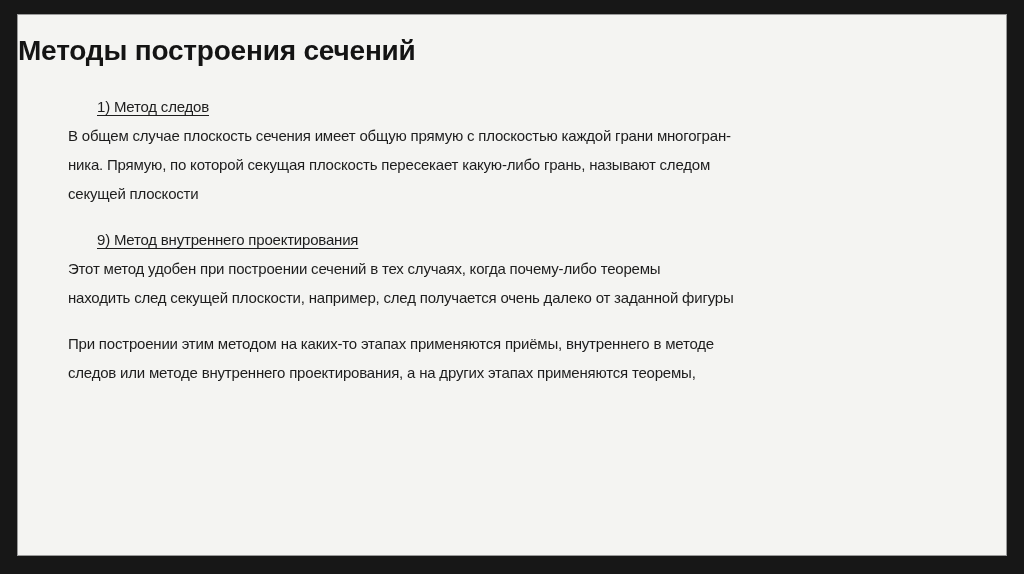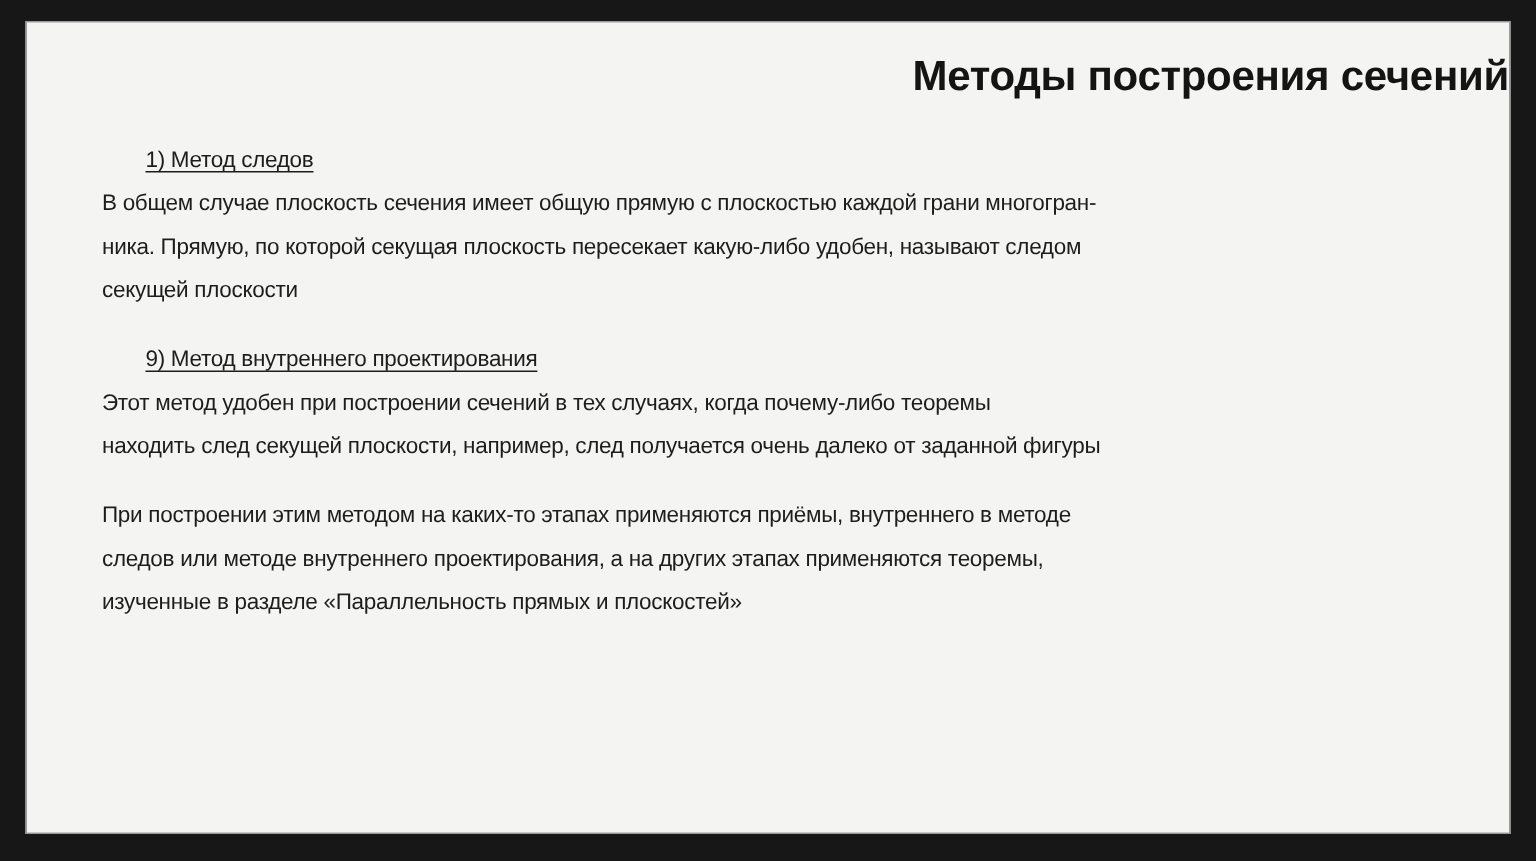--- a/index.html
+++ b/index.html
@@ -21,21 +21,21 @@
     top: 14px;
     width: 990px;
     height: 542px;
     background: var(--slide-bg, #f4f4f2);
     border: 1px solid #9a9a9a;
     box-sizing: border-box;
     color: var(--text, #1d1d1d);
   }
   .slide-title {
     margin-top: 16px;
-    text-align: right;
+    text-align: left;
     font-size: 28px;
     line-height: 40px;
     font-weight: 700;
     letter-spacing: -0.2px;
     color: #141414;
   }
   .content {
     margin-top: 21px;
     padding-left: 50px;
     padding-right: 18px;
@@ -65,33 +65,32 @@
 
     <div class="slide-title">Методы построения сечений</div>
 
     <div class="content">
 
       <div class="section">
         <div class="section-heading">
           <span class="heading-text">1) Метод следов</span>
         </div>
         <div class="body-line">В общем случае плоскость сечения имеет общую прямую с плоскостью каждой грани многогран-</div>
-        <div class="body-line">ника. Прямую, по которой секущая плоскость пересекает какую-либо удобен, называют следом</div>
+        <div class="body-line">ника. Прямую, по которой секущая плоскость пересекает какую-либо грань, называют следом</div>
         <div class="body-line">секущей плоскости</div>
       </div>
 
       <div class="section">
         <div class="section-heading">
           <span class="heading-text">9) Метод внутреннего проектирования</span>
         </div>
         <div class="body-line">Этот метод удобен при построении сечений в тех случаях, когда почему-либо теоремы</div>
         <div class="body-line">находить след секущей плоскости, например, след получается очень далеко от заданной фигуры</div>
       </div>
 
       <div class="section">
         <div class="body-line">При построении этим методом на каких-то этапах применяются приёмы, внутреннего в методе</div>
         <div class="body-line">следов или методе внутреннего проектирования, а на других этапах применяются теоремы,</div>
-        <div class="body-line">изученные в разделе «Параллельность прямых и плоскостей»</div>
       </div>
 
     </div>
   </div>
 </div>
 
 </body></html>

